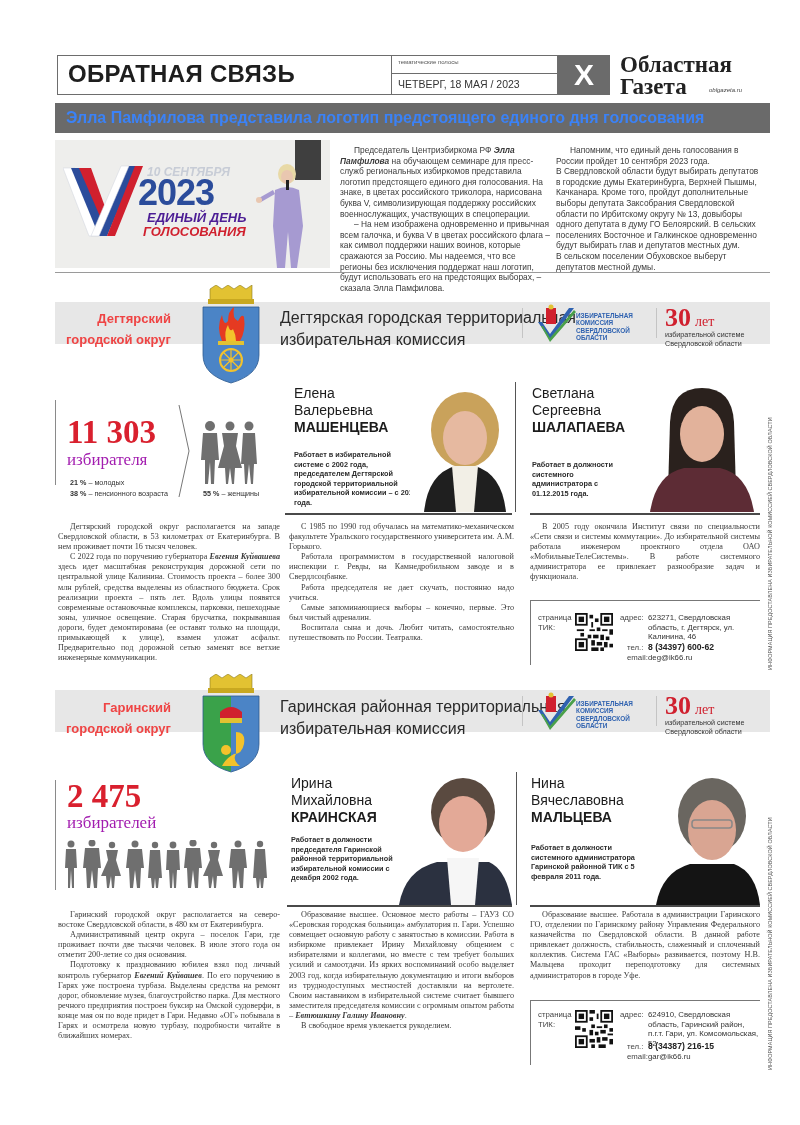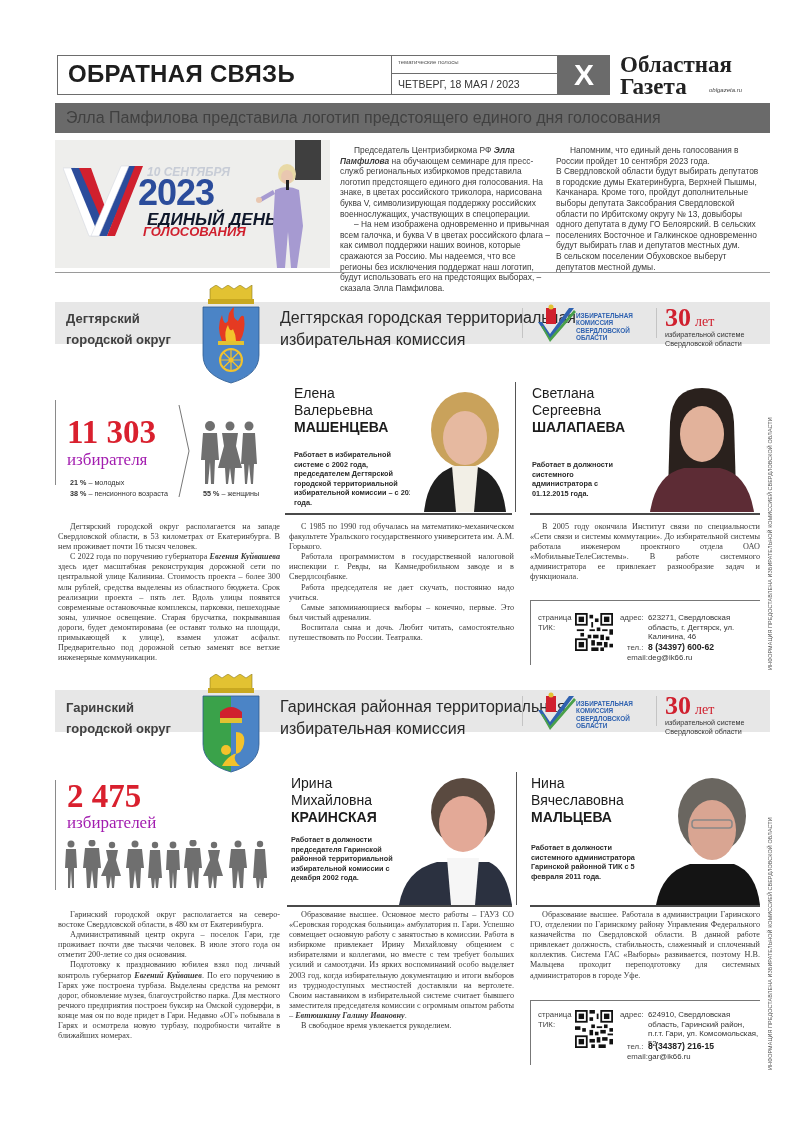--- a/index.html
+++ b/index.html
@@ -15,40 +15,40 @@
     .mast-mid-sep { left: 392px; top: 73px; width: 166px; height: 1px; background: #6d6d6d; }
     .mast-sub { left: 398px; top: 59px; font-size: 6px; color: #555; }
     .mast-date { left: 398px; top: 78px; font-size: 10.5px; color: #333; }
     .mast-x { left: 558px; top: 55px; width: 52px; height: 40px; background: #6b6b6b; color: #fff; font-size: 30px; font-weight: bold; text-align: center; line-height: 40px; }
     .og-logo1 { left: 620px; top: 52px; font-family: "Liberation Serif", serif; font-size: 23px; font-weight: bold; color: #222; }
     .og-logo2 { left: 620px; top: 74px; font-family: "Liberation Serif", serif; font-size: 23px; font-weight: bold; color: #222; }
     .og-url { left: 709px; top: 87px; font-size: 6px; color: #444; font-style: italic; }
 
     
     .headline-bar { left: 55px; top: 103px; width: 715px; height: 30px; background: #6a6a6a; }
-    .headline { left: 66px; top: 109px; font-size: 16px; font-weight: normal; color: #404040; }
+    .headline { left: 66px; top: 109px; font-size: 16px; font-weight: bold; color: #3b82f6; }
 
     
     .lead-photo { left: 55px; top: 140px; width: 275px; height: 128px; background: #eeeeec; overflow: hidden; }
     .lead-date { position: absolute; left: 92px; top: 25px; font-size: 12px; color: #c7ccd6; font-style: italic; font-weight: bold; }
     .lead-2023 { position: absolute; left: 83px; top: 32px; font-size: 36px; color: #2b4c9b; font-weight: bold; letter-spacing: -1px; }
-    .lead-l1 { position: absolute; left: 92px; top: 70px; font-size: 17px; color: #0f172a; font-weight: bold; font-style: italic; }
+    .lead-l1 { position: absolute; left: 92px; top: 70px; font-size: 13px; color: #4c1d95; font-weight: bold; font-style: italic; }
     .lead-l2 { position: absolute; left: 88px; top: 84px; font-size: 13px; color: #d0202e; font-weight: bold; font-style: italic; }
     .lead-person { position: absolute; left: 200px; top: 20px; width: 60px; height: 108px; }
     .lead-dark { position: absolute; left: 240px; top: 0; width: 26px; height: 40px; background: #3f3f3f; }
 
     .col-text { font-size: 8.4px; line-height: 10.6px; color: #3a3a3a; }
     .lead-col1 { left: 340px; top: 145px; width: 210px; }
     .lead-col2 { left: 556px; top: 145px; width: 206px; }
     .indent { text-indent: 14px; }
     .lead-rule { left: 55px; top: 272px; width: 715px; height: 1px; background: #9a9a9a; }
 
     
     .sec-bar { position: absolute; left: 55px; height: 42px; width: 715px; background: #e7e7e7; }
-    .sec-okrug { position: absolute; font-size: 13px; font-weight: bold; color: #404040; line-height: 21px; }
+    .sec-okrug { position: absolute; font-size: 13px; font-weight: bold; color: #ef4444; line-height: 21px; text-align: right; }
     .sec-tik { position: absolute; font-size: 16px; color: #2a2a2a; line-height: 22px; }
     .sec-divider { position: absolute; width: 1px; height: 30px; background: #c4c4c4; }
     .ikso-text { position: absolute; font-size: 6.4px; font-weight: bold; color: #2f62b0; line-height: 7.3px; }
     .thirty { position: absolute; font-family: "Liberation Serif", serif; color: #d0202e; }
     .thirty .num { font-size: 26px; font-weight: bold; }
     .thirty .let { font-size: 14px; }
     .thirty-sub { position: absolute; font-size: 7.2px; color: #333; line-height: 9px; }
 
     .coat { position: absolute; }
 

